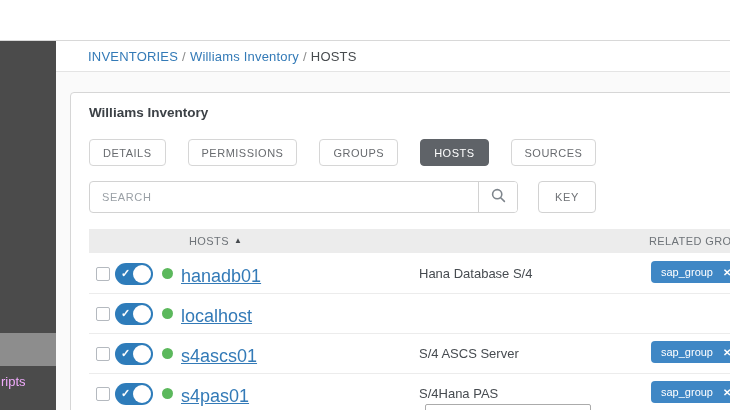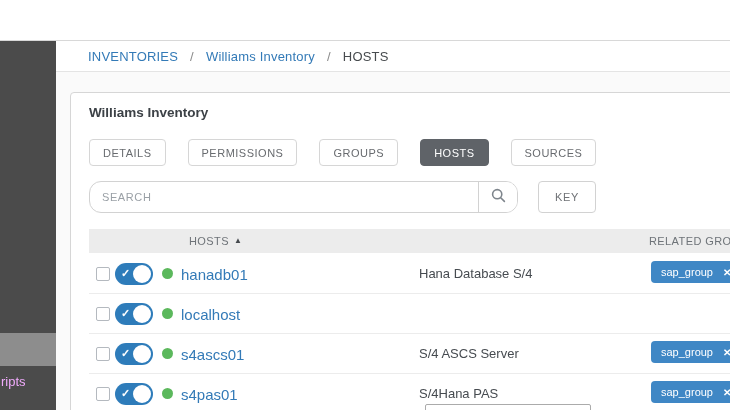--- a/index.html
+++ b/index.html
@@ -15,21 +15,21 @@
   .sidebar-band{position:absolute;left:0;top:292px;width:56px;height:33px;background:#8d8d8d;}
   .sidebar-label{position:absolute;left:1px;top:333px;color:#f0abfc;font-size:13px;}
 
   
   .content-bg{position:absolute;left:56px;top:41px;width:674px;height:369px;background:#fafafa;}
 
   
   .breadcrumb{
     position:absolute;left:56px;top:41px;width:674px;height:31px;background:#ffffff;
     border-bottom:1px solid #e4e4e4;box-sizing:border-box;
-    display:flex;align-items:center;padding-left:32px;gap:12px;
+    display:flex;align-items:center;padding-left:32px;gap:4px;
     font-size:13px;color:#8a8a8a;letter-spacing:.2px;
   }
   .crumb-link{color:#337ab7;cursor:pointer;}
   .crumb-current{color:#474b4e;}
 
   
   .card{
     position:absolute;left:70px;top:92px;width:700px;height:360px;
     background:#ffffff;border:1px solid #d6d6d6;border-radius:4px;box-sizing:border-box;
   }
@@ -38,21 +38,21 @@
   .tabs{position:absolute;left:18px;top:46px;display:flex;gap:22px;}
   .tab{
     height:27px;padding:0 13px;border:1px solid #d6d6d6;border-radius:4px;background:#fff;
     color:#686b6f;font-size:11px;letter-spacing:.5px;display:flex;align-items:center;cursor:pointer;
     font-family:"Liberation Sans",sans-serif;
   }
   .tab.active{background:#5f6368;border-color:#5f6368;color:#ffffff;}
 
   .search-row{position:absolute;left:18px;top:88px;display:flex;align-items:center;}
   .search-group{
-    display:flex;width:429px;height:32px;border:1px solid #d2d2d2;border-radius:12px;
+    display:flex;width:429px;height:32px;border:1px solid #d2d2d2;border-radius:4px;
     background:#fff;box-sizing:border-box;overflow:hidden;
   }
   .search-input{
     flex:1;border:none;outline:none;padding:0 12px;font-size:11px;letter-spacing:.6px;
     color:#555;background:transparent;font-family:"Liberation Sans",sans-serif;
   }
   .search-input::placeholder{color:#9aa0a6;opacity:1;}
   .search-btn{
     width:39px;border:none;border-left:1px solid #d2d2d2;background:#fff;
     display:flex;align-items:center;justify-content:center;cursor:pointer;
@@ -75,21 +75,21 @@
   .caret-up{font-size:8px;color:#45494e;line-height:8px;}
   .caret-both{display:flex;flex-direction:column;line-height:6px;font-size:7px;color:#45494e;}
 
   .row{position:absolute;left:18px;width:682px;height:40px;border-bottom:1px solid #ececec;}
   .row-0{top:160px;} .row-1{top:200px;} .row-2{top:240px;} .row-3{top:280px;}
   .cb{position:absolute;left:7px;top:14px;width:12px;height:12px;border:1px solid #b4b9bf;border-radius:2px;background:#fff;cursor:pointer;}
   .toggle{position:absolute;left:26px;top:10px;width:38px;height:22px;background:#2e7cba;border-radius:11px;cursor:pointer;}
   .toggle .tick{position:absolute;left:6px;top:4px;color:#fff;font-size:11px;font-weight:bold;line-height:13px;}
   .toggle .knob{position:absolute;right:2px;top:2px;width:18px;height:18px;background:#fff;border-radius:50%;}
   .dot{position:absolute;left:73px;top:15px;width:11px;height:11px;border-radius:50%;background:#5bb85c;}
-  .host-link{position:absolute;left:92px;top:13px;font-size:15px;color:#337ab7;cursor:pointer;white-space:nowrap;}
+  .host-link{position:absolute;left:92px;top:13px;font-size:18px;color:#337ab7;cursor:pointer;white-space:nowrap;text-decoration:underline;}
   .desc{position:absolute;left:330px;top:13px;font-size:13px;color:#464b50;white-space:nowrap;}
   .badge{
     position:absolute;left:562px;top:8px;height:22px;padding:0 10px;background:#3f87c5;
     border-radius:4px;color:#fff;font-size:11px;display:flex;align-items:center;gap:10px;white-space:nowrap;
   }
   .badge .x{font-weight:bold;font-size:10px;cursor:pointer;}
 
   
   .popover-partial{
     position:absolute;left:425px;top:404px;width:164px;height:14px;

